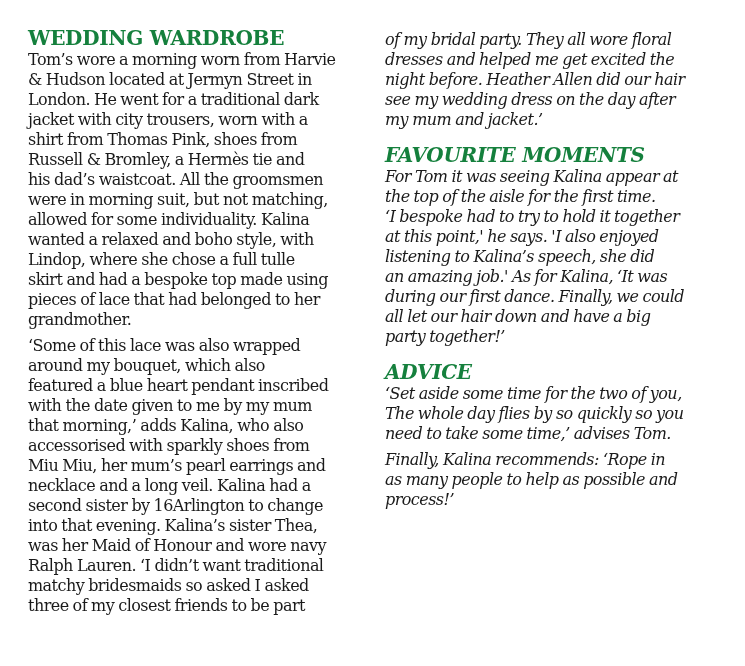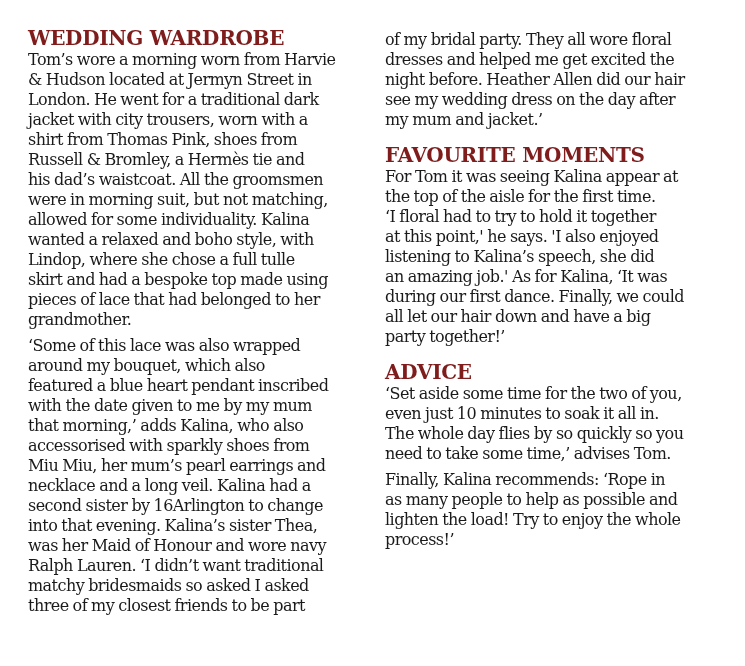--- a/index.html
+++ b/index.html
@@ -13,26 +13,26 @@
       position: relative;
       overflow: hidden;
       font-family: "DejaVu Serif", "Liberation Serif", serif;
       color: #1a1a1a;
     }
     .col {
       position: absolute;
       top: 0;
     }
     .col-left { left: 28px; width: 340px; }
-    .col-right { left: 385px; width: 345px; }
+    .col-right { left: 385px; width: 345px; font-style: italic; }
     h2 {
       margin: 0;
       font-family: "DejaVu Serif", "Liberation Serif", serif;
       font-weight: bold;
-      color: #7f1d1d;
+      color: #15803d;
       font-size: 20px;
       line-height: 24px;
       letter-spacing: -0.3px;
     }
     .para {
       margin: 0;
       font-size: 16px;
       line-height: 20px;
       letter-spacing: -0.55px;
       word-spacing: -0.5px;
@@ -89,36 +89,34 @@
       <span class="line">dresses and helped me get excited the</span>
       <span class="line">night before. Heather Allen did our hair</span>
       <span class="line">see my wedding dress on the day after</span>
       <span class="line">my mum and jacket.’</span>
     </p>
   <div class="gap-h" style="height:13px"></div>
   <h2>FAVOURITE MOMENTS</h2>
   <p class="para">
       <span class="line">For Tom it was seeing Kalina appear at</span>
       <span class="line">the top of the aisle for the first time.</span>
-      <span class="line">‘I floral had to try to hold it together</span>
+      <span class="line">‘I bespoke had to try to hold it together</span>
       <span class="line">at this point,' he says. 'I also enjoyed</span>
       <span class="line">listening to Kalina’s speech, she did</span>
       <span class="line">an amazing job.' As for Kalina, ‘It was</span>
       <span class="line">during our first dance. Finally, we could</span>
       <span class="line">all let our hair down and have a big</span>
       <span class="line">party together!’</span>
     </p>
   <div class="gap-h" style="height:13px"></div>
   <h2>ADVICE</h2>
   <p class="para">
       <span class="line">‘Set aside some time for the two of you,</span>
-      <span class="line">even just 10 minutes to soak it all in.</span>
       <span class="line">The whole day flies by so quickly so you</span>
       <span class="line">need to take some time,’ advises Tom.</span>
     </p>
   <div class="gap"></div>
   <p class="para">
       <span class="line">Finally, Kalina recommends: ‘Rope in</span>
       <span class="line">as many people to help as possible and</span>
-      <span class="line">lighten the load! Try to enjoy the whole</span>
       <span class="line">process!’</span>
     </p>
 </div>
 
 </body></html>

